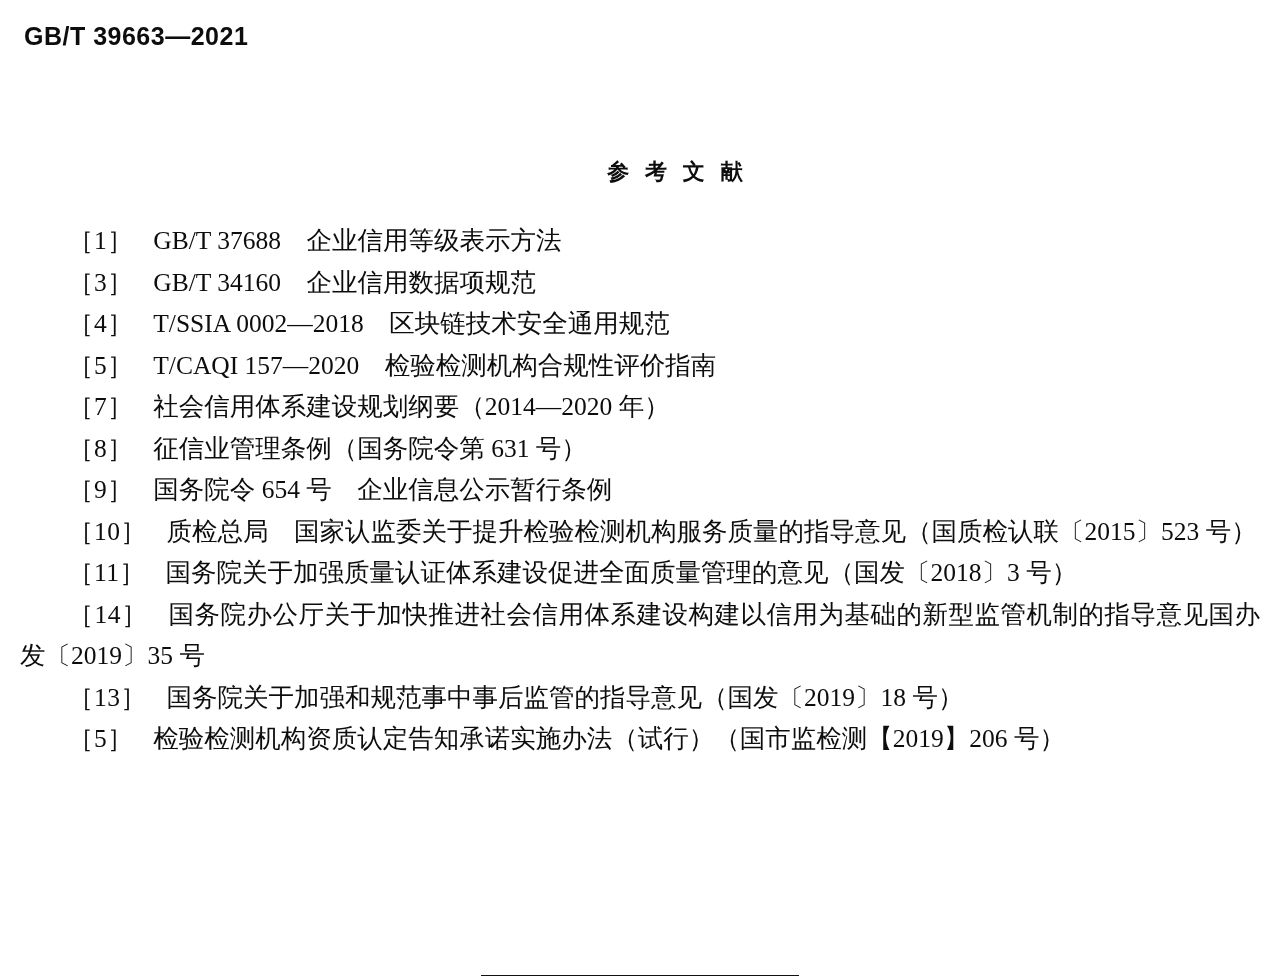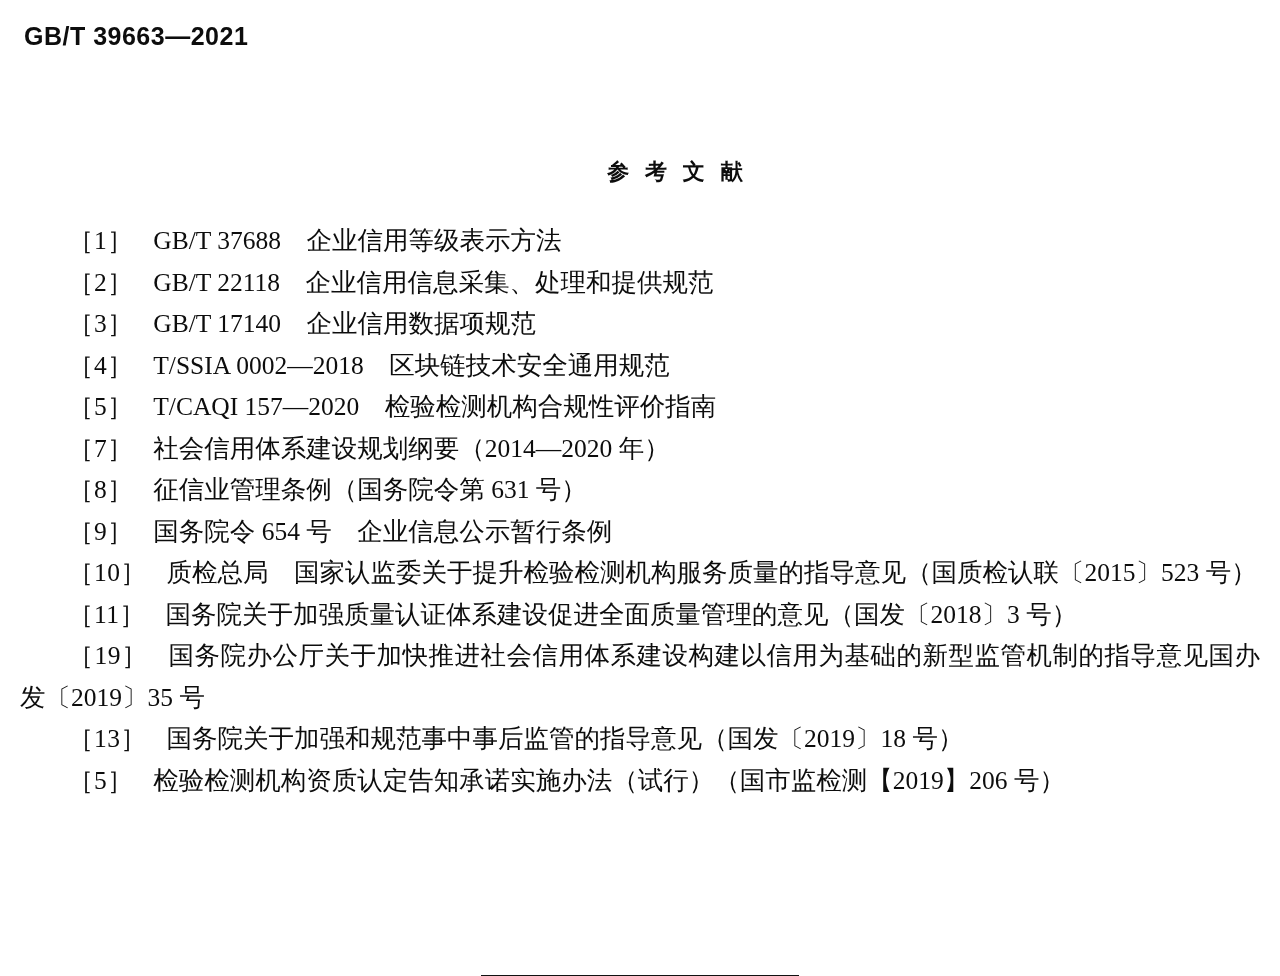--- a/index.html
+++ b/index.html
@@ -90,29 +90,28 @@
 <div class="page">
 
   <div class="header-std">GB/T 39663—2021</div>
 
   <div class="doc-title">
     <span>参</span><span class="sp"></span><span>考</span><span class="sp"></span><span>文</span><span class="sp"></span><span>献</span>
   </div>
 
   <div class="ref-list">
     <p class="ref-item"><span class="num">［1］</span><span class="gap-m"></span><span class="latin">GB/T 37688　企业信用等级表示方法</span></p>
-    <p class="ref-item"><span class="num">［2］</span><span class="gap-m"></span><span class="latin">GB/T 22118　企业信用信息采集、处理和提供规范</span></p>
-    <p class="ref-item"><span class="num">［3］</span><span class="gap-m"></span><span class="latin">GB/T 17140　企业信用数据项规范</span></p>
+    <p class="ref-item"><span class="num">［3］</span><span class="gap-m"></span><span class="latin">GB/T 34160　企业信用数据项规范</span></p>
     <p class="ref-item"><span class="num">［4］</span><span class="gap-m"></span><span class="latin">T/SSIA 0002—2018　区块链技术安全通用规范</span></p>
     <p class="ref-item"><span class="num">［5］</span><span class="gap-m"></span><span class="latin">T/CAQI 157—2020　检验检测机构合规性评价指南</span></p>
     <p class="ref-item"><span class="num">［7］</span><span class="gap-m"></span><span class="latin">社会信用体系建设规划纲要（2014—2020 年）</span></p>
     <p class="ref-item"><span class="num">［8］</span><span class="gap-m"></span><span class="latin">征信业管理条例（国务院令第 631 号）</span></p>
     <p class="ref-item"><span class="num">［9］</span><span class="gap-m"></span><span class="latin">国务院令 654 号　企业信息公示暂行条例</span></p>
     <p class="ref-item"><span class="num">［10］</span><span class="gap-m"></span><span class="latin">质检总局　国家认监委关于提升检验检测机构服务质量的指导意见（国质检认联〔2015〕523 号）</span></p>
     <p class="ref-item"><span class="num">［11］</span><span class="gap-m"></span><span class="latin">国务院关于加强质量认证体系建设促进全面质量管理的意见（国发〔2018〕3 号）</span></p>
-    <p class="ref-item"><span class="num">［19］</span><span class="gap-m"></span><span class="latin">国务院办公厅关于加快推进社会信用体系建设构建以信用为基础的新型监管机制的指导意见国办发〔2019〕35 号</span></p>
+    <p class="ref-item"><span class="num">［14］</span><span class="gap-m"></span><span class="latin">国务院办公厅关于加快推进社会信用体系建设构建以信用为基础的新型监管机制的指导意见国办发〔2019〕35 号</span></p>
     <p class="ref-item"><span class="num">［13］</span><span class="gap-m"></span><span class="latin">国务院关于加强和规范事中事后监管的指导意见（国发〔2019〕18 号）</span></p>
     <p class="ref-item"><span class="num">［5］</span><span class="gap-m"></span><span class="latin">检验检测机构资质认定告知承诺实施办法（试行）（国市监检测【2019】206 号）</span></p>
   </div>
 
   <div class="bottom-rule"></div>
 
 </div>
 
 </body></html>

